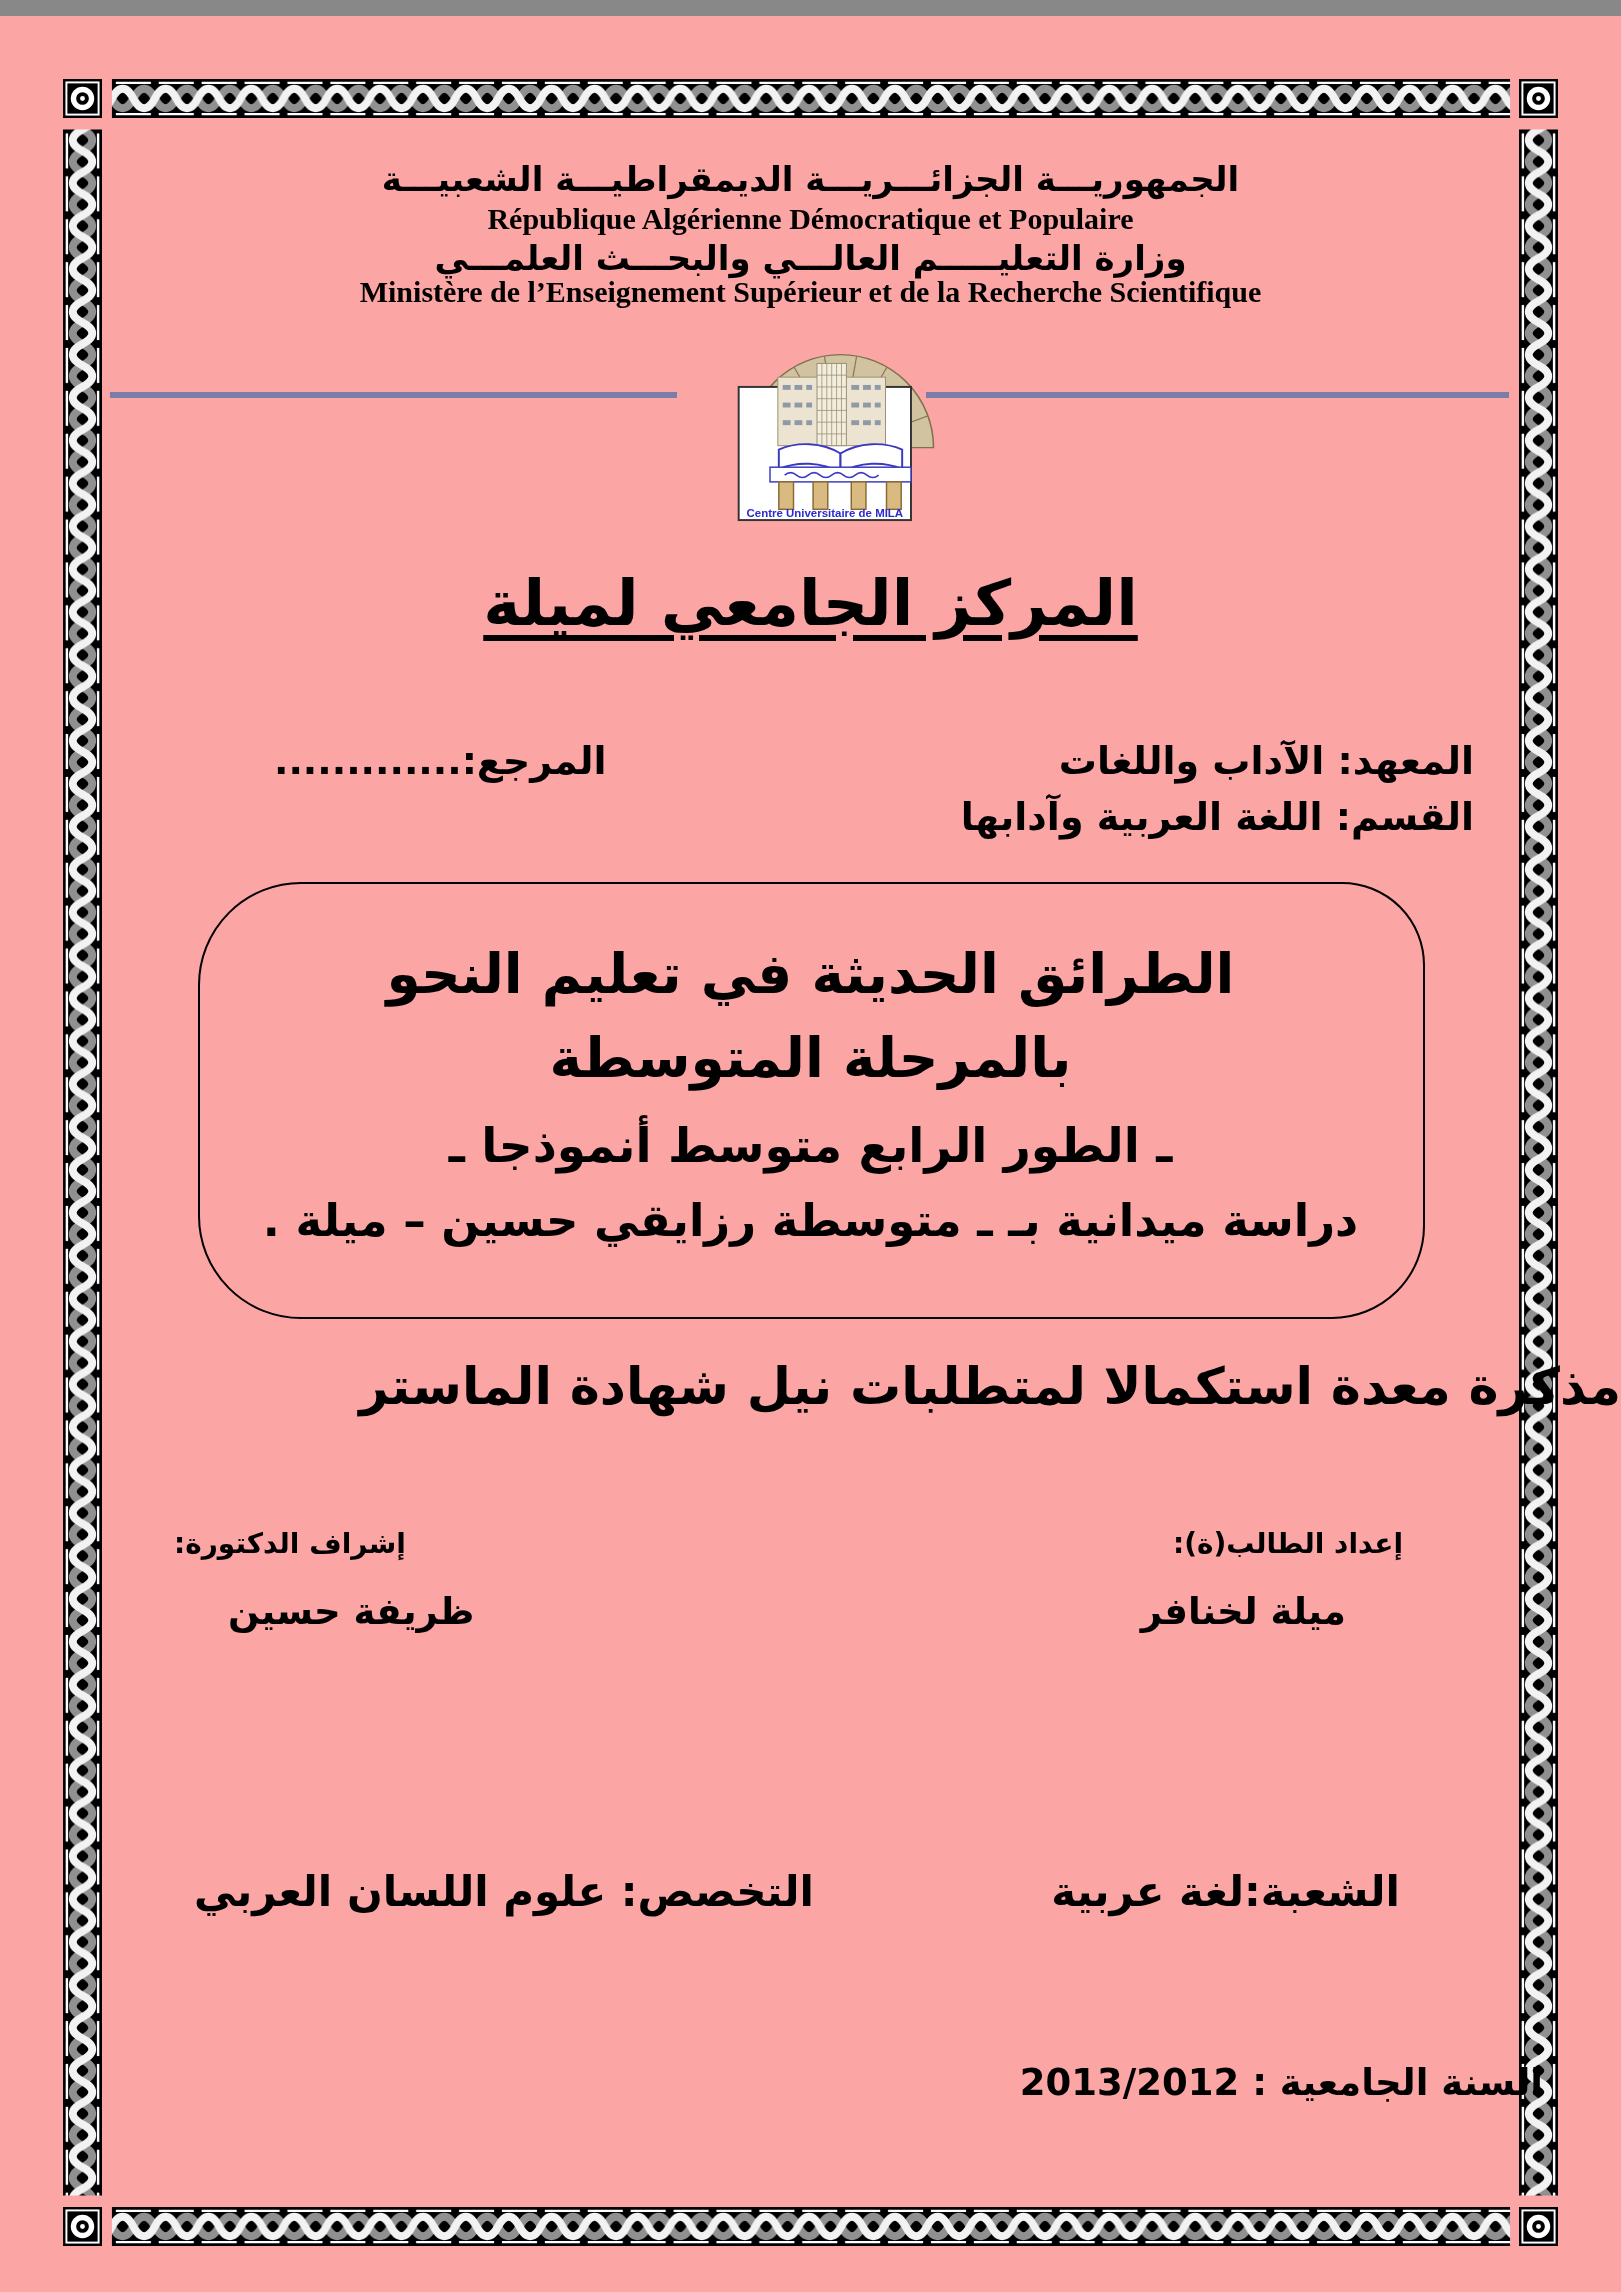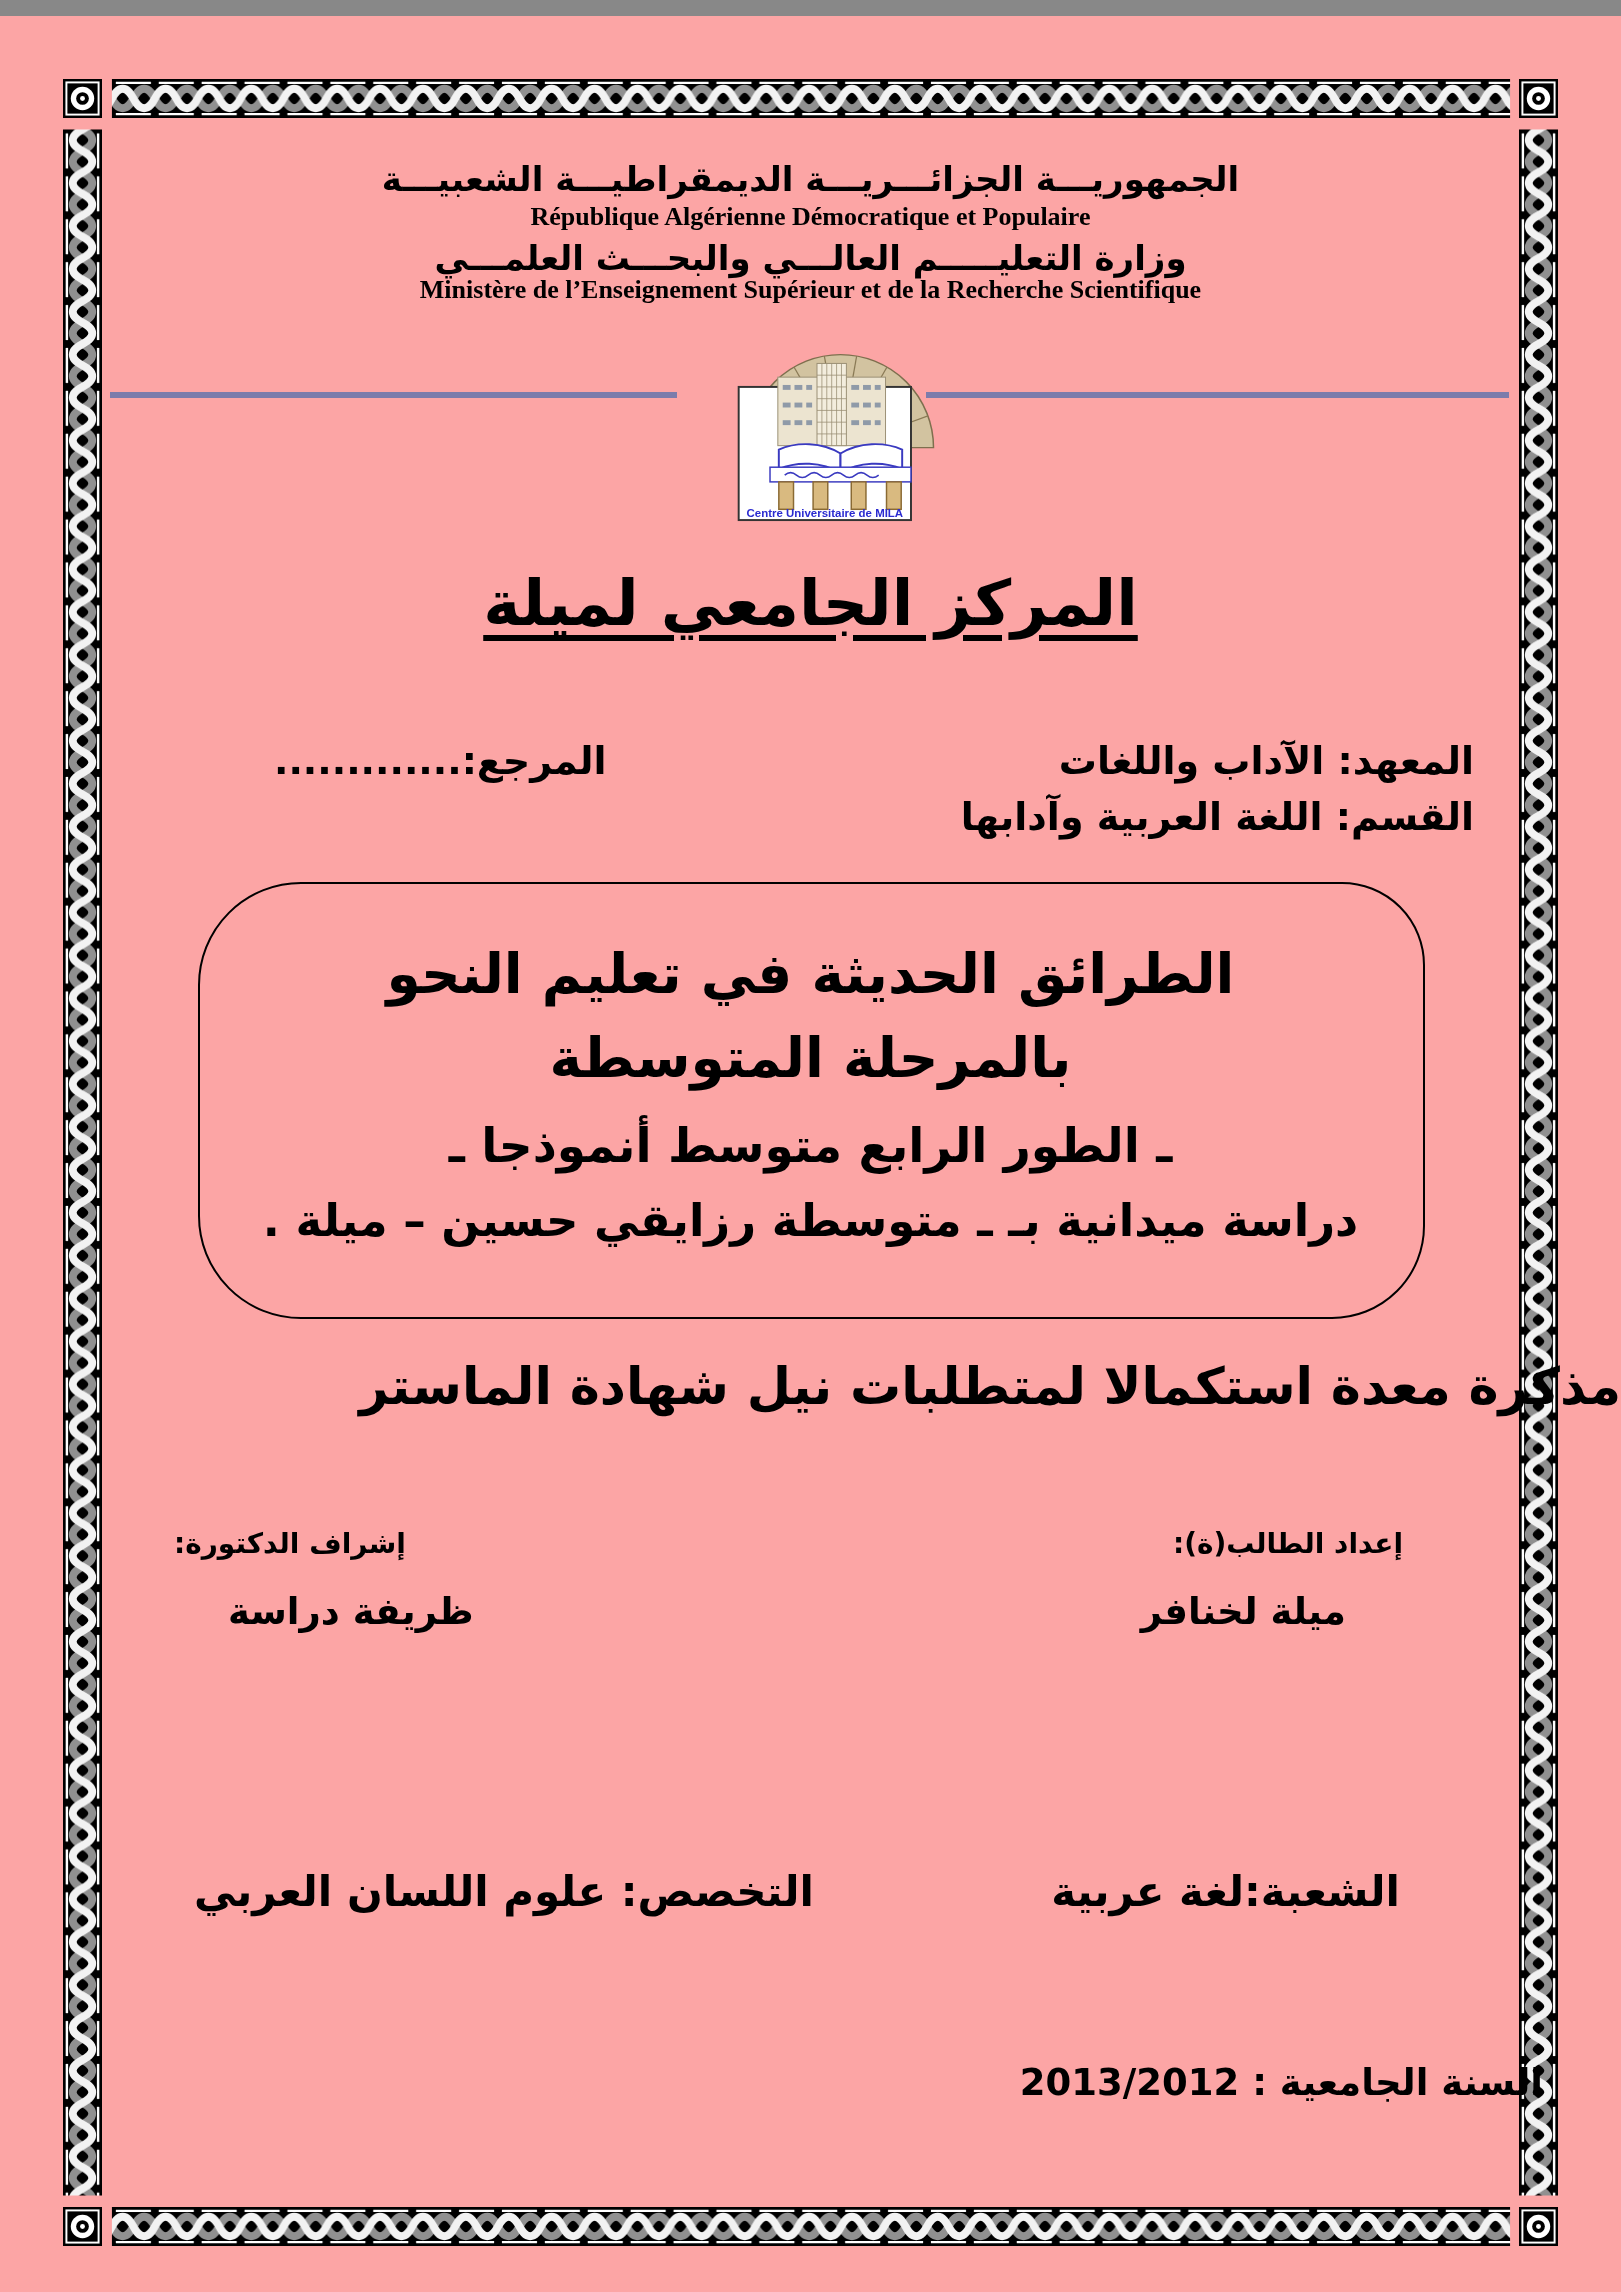--- a/index.html
+++ b/index.html
@@ -22,21 +22,21 @@
   .corner{position:absolute;width:39px;height:39px;}
   .corner-tl{left:63px;top:63px;}
   .corner-tr{left:1519px;top:63px;}
   .corner-bl{left:63px;top:2191px;}
   .corner-br{left:1519px;top:2191px;}
   
   .abs{position:absolute;white-space:nowrap;}
   .ar{direction:rtl;}
   .ctr{left:0;right:0;text-align:center;white-space:nowrap;}
   .hdr-ar{font-size:34px;font-weight:700;}
-  .hdr-fr{font-size:26px;font-weight:700;font-family:"Liberation Serif", serif;direction:ltr;}
+  .hdr-fr{font-size:30px;font-weight:700;font-family:"Liberation Serif", serif;direction:ltr;}
   .rule{position:absolute;height:5.9px;background:#7c7cab;top:376px;}
   .rule-left{left:110px;width:567px;}
   .rule-right{left:926px;width:583px;}
   .univ-title{top:551px;font-size:63px;font-weight:700;text-decoration:underline;text-underline-offset:9.8px;}
   .info{font-size:38px;font-weight:700;}
   .thesis-box{
     position:absolute;left:198px;top:866px;width:1227px;height:437px;
     border:2.5px solid #000;border-radius:103px 83px 93px 103px;
     box-sizing:border-box;
   }
@@ -229,21 +229,21 @@
   <div class="abs ctr ar t1">الطرائق الحديثة في تعليم النحو</div>
   <div class="abs ctr ar t2">بالمرحلة المتوسطة</div>
   <div class="abs ctr ar t3">ـ الطور الرابع متوسط أنموذجا ـ</div>
   <div class="abs ctr ar t4">دراسة ميدانية بـ ـ متوسطة رزايقي حسين – ميلة .</div>
 
   <div class="abs ar memo" style="text-align:right">مذكرة معدة استكمالا لمتطلبات نيل شهادة الماستر</div>
 
   <div class="abs ar lbl" style="top:1511px;right:218px">إعداد الطالب(ة):</div>
   <div class="abs ar lbl" style="top:1511px;left:174px">إشراف الدكتورة:</div>
   <div class="abs ar nm" style="top:1574px;right:275px">ميلة لخنافر</div>
-  <div class="abs ar nm" style="top:1574px;left:228px">ظريفة دراسة</div>
+  <div class="abs ar nm" style="top:1574px;left:228px">ظريفة حسين</div>
 
   <div class="abs ar foot" style="top:1851px;right:221px">الشعبة:لغة عربية</div>
   <div class="abs ar foot" style="top:1851px;left:194px">التخصص: علوم اللسان العربي</div>
 
   <div class="abs ctr ar year">السنة الجامعية : 2013/2012</div>
 
 </div>
 
 
 </body></html>

